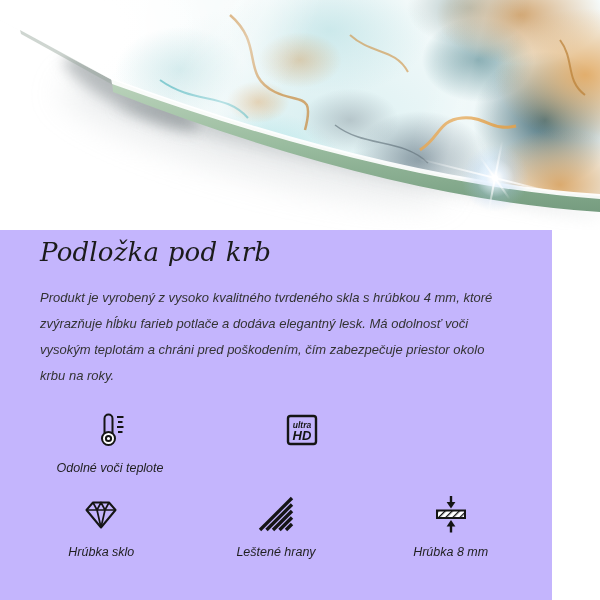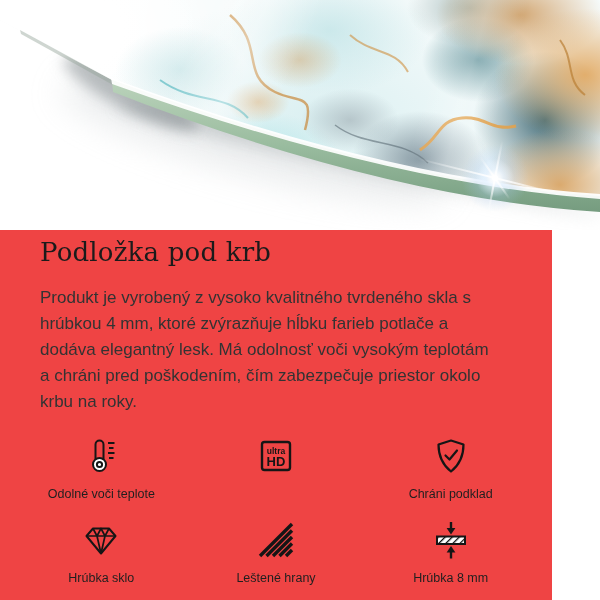--- a/index.html
+++ b/index.html
@@ -1,21 +1,21 @@
 <!DOCTYPE html>
 <html><head>
 <meta charset="utf-8">
 <style>
   html,body{margin:0;padding:0;}
   body{
     width:600px;height:600px;background:#ffffff;
     font-family:"Liberation Sans", sans-serif;
     overflow:hidden;
   }
-  .page{position:relative;width:552px;height:600px;background:#ef4444;}
+  .page{position:relative;width:552px;height:600px;background:#c4b5fd;font-style:italic;}
 
   
   .hero{position:relative;width:600px;height:230px;overflow:hidden;background:#fff;}
 
   
   .shadow-corner{position:absolute;left:56px;top:76px;width:150px;height:34px;border-radius:50%;
     background:rgba(122,130,134,.5);transform:rotate(27deg);filter:blur(7px);}
   .shadow-edge{position:absolute;left:118px;top:92px;width:500px;height:24px;border-radius:50%;
     background:linear-gradient(to right,rgba(135,143,146,.42),rgba(160,168,171,.15));
     transform:rotate(13deg);transform-origin:left center;filter:blur(8px);}
@@ -70,21 +70,21 @@
   .sparkle .ray{position:absolute;top:-1px;background:linear-gradient(to right, rgba(255,255,255,0), rgba(255,255,255,.98) 50%, rgba(255,255,255,0));}
   .sparkle .r1{left:-80px;width:160px;height:2px;transform:rotate(14deg);}
   .sparkle .r2{left:-38px;width:76px;height:2px;transform:rotate(101deg);}
   .sparkle .r3{left:-26px;width:52px;height:1.6px;transform:rotate(55deg);}
   .sparkle .core{position:absolute;left:-3px;top:-3px;width:6px;height:6px;border-radius:50%;background:#fff;box-shadow:0 0 6px 2px rgba(255,255,255,.9);}
 
   
   .content{padding:0 40px;}
   .title{margin:4px 0 0 0;font-family:"DejaVu Serif","Liberation Serif",serif;font-weight:400;
     font-size:26px;line-height:36px;color:#1b1b1b;letter-spacing:.2px;}
-  .intro{margin:15px 11px 0 0;max-width:524px;font-size:17px;line-height:26px;color:#333;}
+  .intro{margin:15px 11px 0 0;max-width:524px;font-size:13px;line-height:26px;color:#333;}
 
   
   .features{margin-top:20px;padding:0 14px;}
   .feat-row{display:flex;}
   .feat-row + .feat-row{margin-top:17px;}
   .feature{width:192px;display:flex;flex-direction:column;align-items:center;}
   .feature .ic{height:40px;display:flex;align-items:flex-end;justify-content:flex-start;}
   .feature .lbl{margin-top:12px;font-size:12.5px;color:#1f1f1f;line-height:15px;}
   svg text{font-family:"Liberation Sans",sans-serif;}
 </style>
@@ -153,29 +153,20 @@
       <div class="feature">
         <div class="ic">
           <svg width="38" height="38" viewBox="0 0 38 38">
             <rect x="5" y="5" width="28" height="28" rx="2.5" fill="none" stroke="#151515" stroke-width="2.4"></rect>
             <text x="19" y="16.5" font-size="8.5" font-weight="bold" text-anchor="middle" fill="#151515">ultra</text>
             <text x="19" y="29" font-size="13" font-weight="bold" text-anchor="middle" fill="#151515">HD</text>
           </svg>
         </div>
       </div>
 
-      <div class="feature">
-        <div class="ic">
-          <svg width="38" height="38" viewBox="0 0 38 38">
-            <path d="M19 3.5 L31.5 7.5 C31.5 17.5 28.5 27 19 34.5 C9.5 27 6.5 17.5 6.5 7.5 Z" fill="none" stroke="#151515" stroke-width="2.2" stroke-linejoin="round"></path>
-            <path d="M13.5 18.5 L17.5 22.5 L25 13.5" fill="none" stroke="#151515" stroke-width="2.2" stroke-linecap="round" stroke-linejoin="round"></path>
-          </svg>
-        </div>
-        <div class="lbl">Chráni podklad</div>
-      </div>
 
     </div>
     <div class="feat-row">
 
       <div class="feature">
         <div class="ic">
           <svg width="38" height="38" viewBox="0 0 38 38">
             <path d="M11 7.5 L27 7.5 L33.5 15 L19 32.5 L4.5 15 Z" fill="none" stroke="#151515" stroke-width="2" stroke-linejoin="round"></path>
             <path d="M4.5 15 L33.5 15 M11 7.5 L15 15 L19 32.5 M27 7.5 L23 15 L19 32.5 M15 15 L19 7.5 L23 15" fill="none" stroke="#151515" stroke-width="1.7" stroke-linejoin="round"></path>
           </svg>

